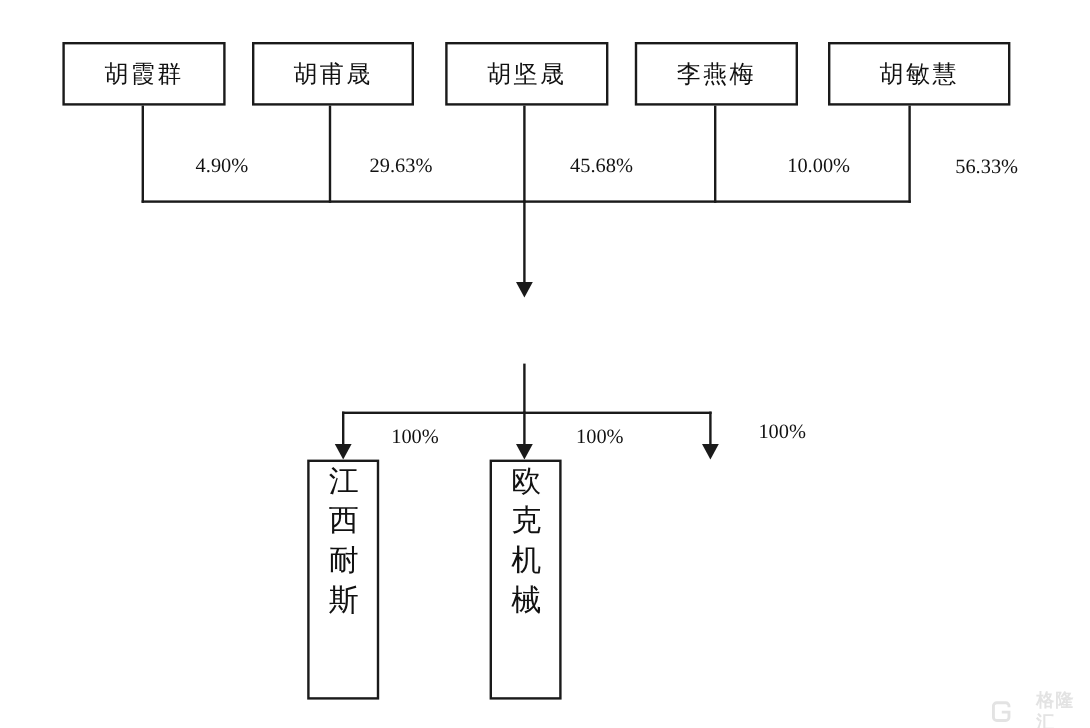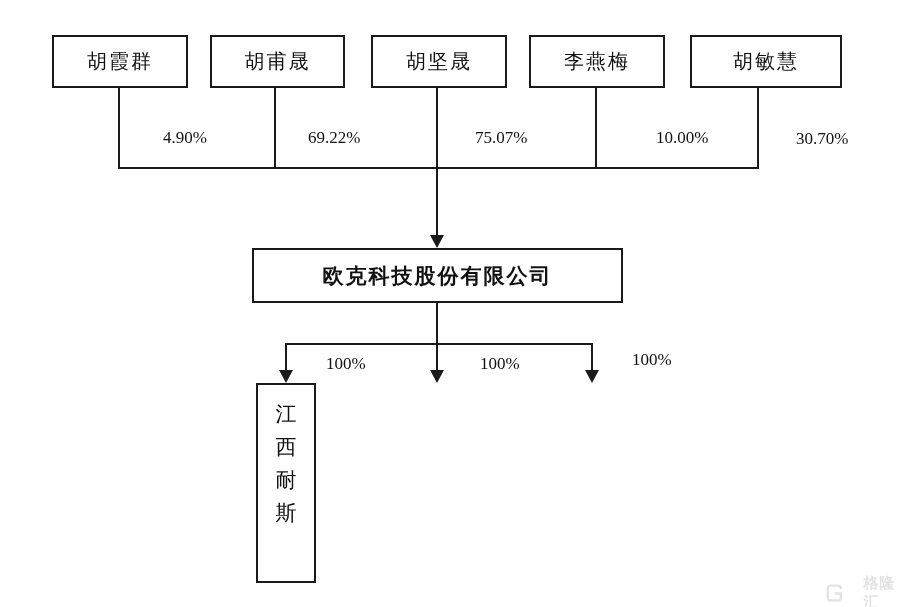--- a/index.html
+++ b/index.html
@@ -27,22 +27,21 @@
   .company-box{
     left:252px;top:248px;width:371px;height:55px;
     font-size:21px;font-weight:bold;letter-spacing:2px;
   }
   .subsidiary-box{
     top:383px;height:200px;
     align-items:flex-start;
   }
   .vtext{
     width:24px;
-    margin-top:13px;
-    font-size:21px;
+    font-size:25px;
     line-height:33px;
     text-align:center;
     word-break:break-all;
   }
   
   .line{position:absolute;background:#1a1a1a;}
   .vline{width:2px;}
   .hline{height:2px;}
   
   .arrowhead{
@@ -91,51 +90,51 @@
     <span>胡敏慧</span>
   </div>
 
   <div class="line vline" style="left:118px;top:88px;height:81px"></div>
   <div class="line vline" style="left:274px;top:88px;height:81px"></div>
   <div class="line vline" style="left:436px;top:88px;height:81px"></div>
   <div class="line vline" style="left:595px;top:88px;height:81px"></div>
   <div class="line vline" style="left:757px;top:88px;height:81px"></div>
 
   <div class="pct" style="left:143px;top:128px">4.90%</div>
-  <div class="pct" style="left:288px;top:128px">69.22%</div>
-  <div class="pct" style="left:455px;top:128px">75.07%</div>
+  <div class="pct" style="left:288px;top:128px">29.63%</div>
+  <div class="pct" style="left:455px;top:128px">45.68%</div>
   <div class="pct" style="left:636px;top:128px">10.00%</div>
-  <div class="pct" style="left:776px;top:129px">30.70%</div>
+  <div class="pct" style="left:776px;top:129px">56.33%</div>
 
   <div class="line hline" style="left:118px;top:167px;width:641px"></div>
 
   <div class="line vline" style="left:436px;top:167px;height:69px"></div>
   <div class="arrowhead" style="left:430px;top:235px"></div>
 
-  <div class="box company-box">
-    <span>欧克科技股份有限公司</span>
-  </div>
 
   <div class="line vline" style="left:436px;top:303px;height:42px"></div>
   <div class="line hline" style="left:285px;top:343px;width:308px"></div>
 
   <div class="line vline" style="left:285px;top:343px;height:29px"></div>
   <div class="arrowhead" style="left:279px;top:370px"></div>
   <div class="line vline" style="left:436px;top:343px;height:29px"></div>
   <div class="arrowhead" style="left:430px;top:370px"></div>
   <div class="line vline" style="left:591px;top:343px;height:29px"></div>
   <div class="arrowhead" style="left:585px;top:370px"></div>
 
   <div class="pct" style="left:306px;top:354px">100%</div>
   <div class="pct" style="left:460px;top:354px">100%</div>
   <div class="pct" style="left:612px;top:350px">100%</div>
 
   <div class="box subsidiary-box" style="left:256px;width:60px">
     <div class="vtext">江西耐斯</div>
   </div>
+  <div class="box subsidiary-box" style="left:408px;width:60px">
+    <div class="vtext">欧克机械</div>
+  </div>
 
   <div class="watermark">
     <svg width="20" height="20" viewBox="0 0 20 20">
       <path d="M16 6 V5 a3 3 0 0 0 -3 -3 H5 a3 3 0 0 0 -3 3 v10 a3 3 0 0 0 3 3 h8 a3 3 0 0 0 3 -3 v-4.5 h-6.5" fill="none" stroke="#e3e3e3" stroke-width="2.6"></path>
     </svg>
     <span>格隆汇</span>
   </div>
 
 </div>
 

